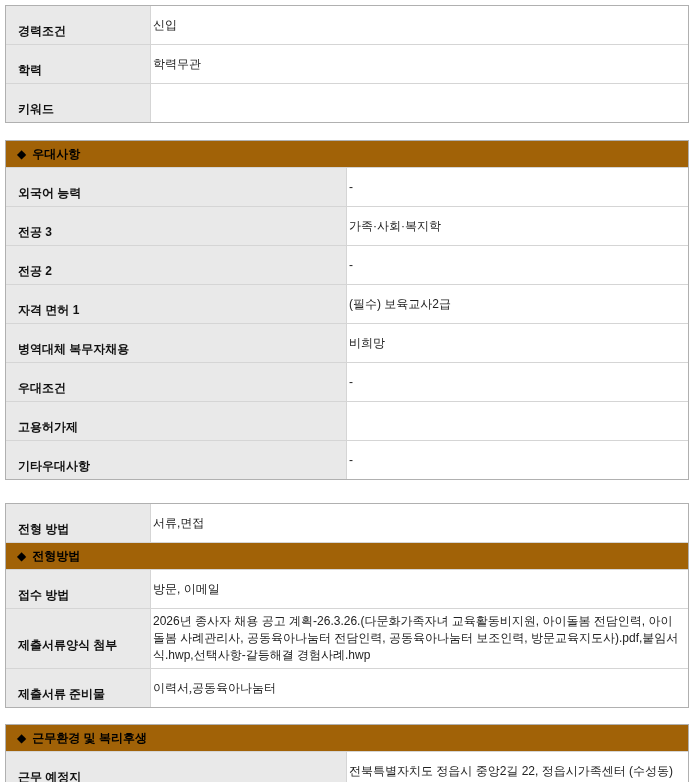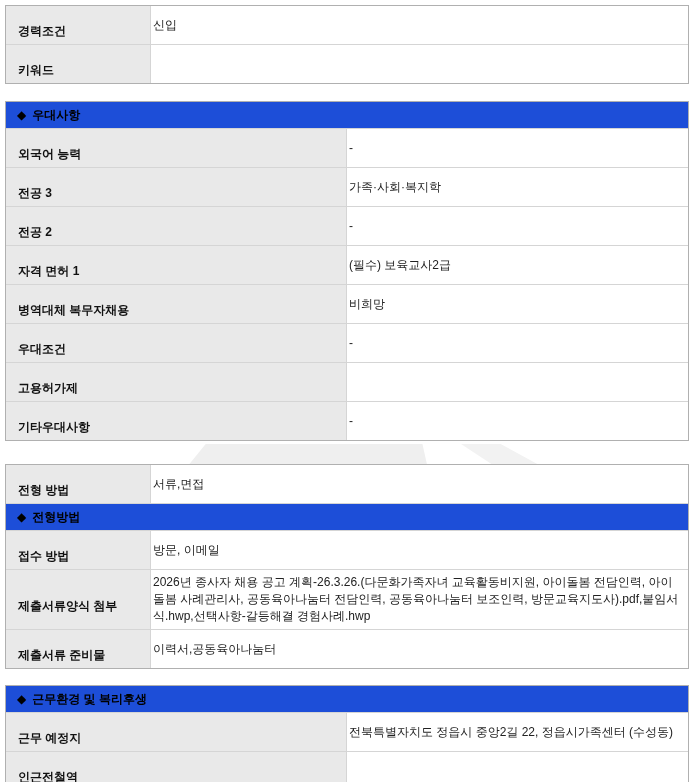--- a/index.html
+++ b/index.html
@@ -35,37 +35,37 @@
   td.value-cell {
     background: #ffffff;
     padding: 4px 8px 4px 2px;
     border-bottom: 1px solid #d5d5d5;
     vertical-align: middle;
     word-break: break-all;
     line-height: 17px;
     color: #222;
   }
   th.section-header {
-    background: #1d4ed8;
+    background: #a16207;
     text-align: left;
     font-weight: bold;
     color: #000;
     padding: 4px 4px 4px 11px;
     border-bottom: 1px solid #d5d5d5;
     height: 27px;
     vertical-align: middle;
   }
   .diamond { font-size: 12px; margin-right: 6px; color: #000; }
 
   
   .t1 th, .t1 td { height: 27px; }
   .t2 th.label-cell, .t2 td.value-cell { height: 29.5px; }
   .t3 th.label-cell, .t3 td.value-cell { height: 29px; }
   .t3 tr.row-multiline th, .t3 tr.row-multiline td { height: 57px; }
-  .t3 tr.row-last th, .t3 tr.row-last td { height: 28px; }
+  .t3 tr.row-last th, .t3 tr.row-last td { height: 28px; font-family: Liberation Serif, serif; }
   .t4 th.label-cell, .t4 td.value-cell { height: 28px; }
 
   .t2 { margin-top: 17px; }
   .t3 { margin-top: 23px; }
   .t4 { margin-top: 16px; }
 
   tr.row-last th.label-cell, tr.row-last td.value-cell { border-bottom: none; }
 
   
   .watermark { position: absolute; z-index: 0; }
@@ -86,20 +86,24 @@
 <div class="watermark wm-1"></div>
 <div class="watermark wm-2"></div>
 
 <div class="page">
 
   <table class="info-table t1">
     <tbody>
         <tr>
       <th class="label-cell">경력조건</th>
       <td class="value-cell">신입</td>
+    </tr>
+    <tr>
+      <th class="label-cell">학력</th>
+      <td class="value-cell">학력무관</td>
     </tr>
     <tr class="row-last">
       <th class="label-cell">키워드</th>
       <td class="value-cell"></td>
     </tr>
   </tbody>
     </table>
 
   <table class="info-table t2">
     <tbody>

